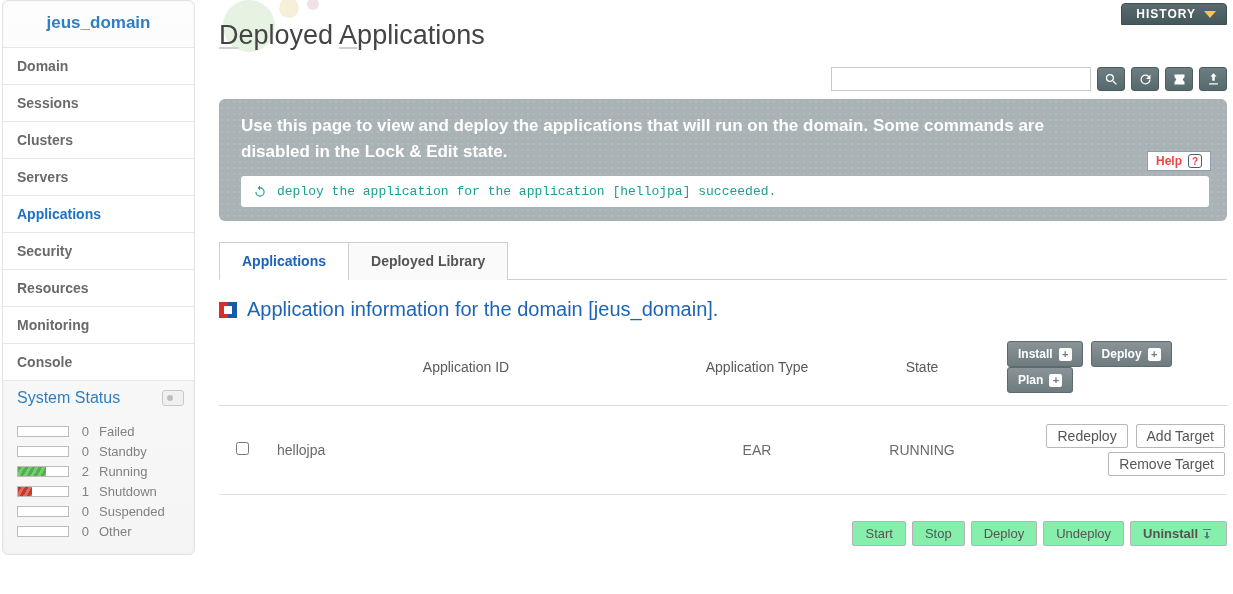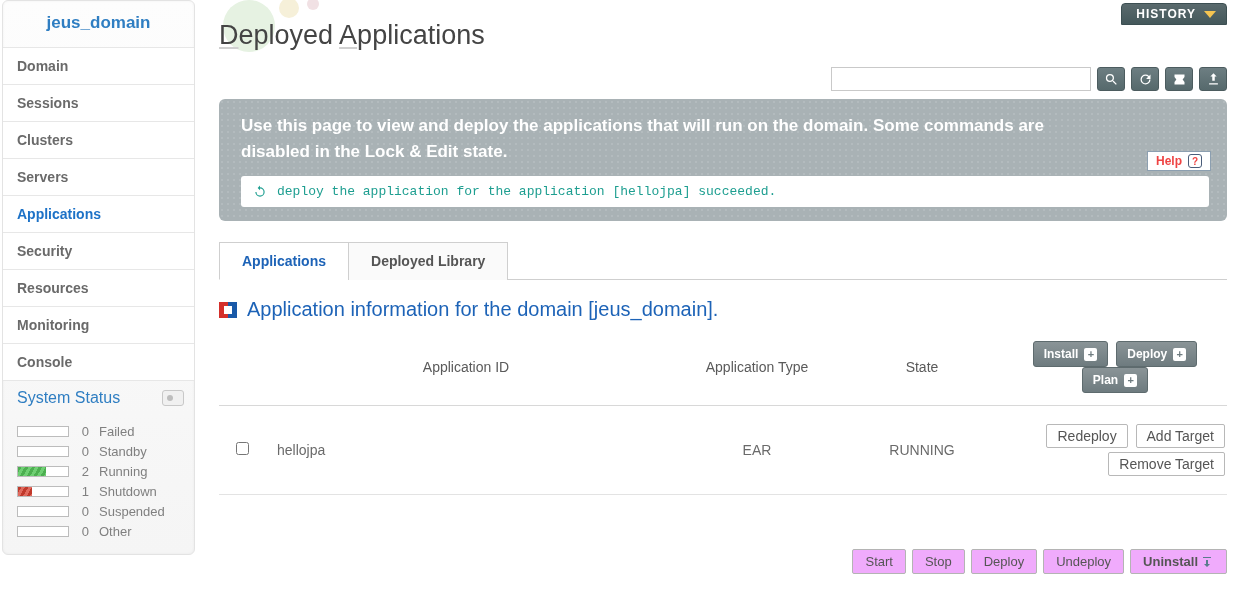--- a/index.html
+++ b/index.html
@@ -49,31 +49,31 @@
   .tab { padding: 10px 22px; font-size: 14px; font-weight: 600; color: #555; border: 1px solid #cfcfcf; border-bottom: none; background: #fff; margin-right: -1px; cursor: pointer; position: relative; top: 1px; }
   .tab.active { color: #1d63b7; border-bottom: 1px solid #fff; }
   .tab:not(.active){ background:#fafafa; }
 
   .section-title { display: flex; align-items: center; gap: 10px; font-size: 20px; color: #1d63b7; font-weight: 500; margin: 18px 0 12px; }
   .flag-icon { width: 18px; height: 16px; display:inline-block; background: linear-gradient(to right,#d42f2b 50%,#1959a8 50%); position:relative;}
   .flag-icon::after{ content:""; position:absolute; left:5px; top:4px; width:8px; height:8px; background:#fff;}
 
   .app-table { width: 100%; border-collapse: collapse; }
   .app-table th { font-weight: 500; color: #5a5a5a; font-size: 14px; padding: 8px 6px 12px; border-bottom: 1px solid #d8d8d8; text-align: center; }
-  .app-table th.actions-col { text-align: center; padding-right: 4px; }
+  .app-table th.actions-col { text-align: left; padding-right: 4px; }
   .header-action-btn { display: inline-flex; align-items: center; gap: 6px; background: linear-gradient(#8a9497,#6e7b7f); color: #fff; font-size: 12px; font-weight: 600; padding: 5px 10px; border: 1px solid #5e6b6e; border-radius: 3px; cursor: pointer; margin-left: 4px; }
   .plus-box { width:13px; height:13px; background:#fff; border-radius:2px; display:inline-flex; align-items:center; justify-content:center; color:#6e7b7f; font-size:11px; font-weight:700;}
   .app-table td { padding: 16px 10px; border-bottom: 1px solid #e3e3e3; text-align: center; color: #6a6a6a; font-size: 14px; }
   .app-table td.chk { width: 46px; }
   .app-table td.appid { text-align: left; padding-left: 12px; }
   .row-btn { background: #fff; border: 1px solid #b8b8b8; border-radius: 2px; padding: 3px 10px; font-size: 14px; color: #555; cursor: pointer; margin: 2px 2px; }
   td.row-actions { text-align: right; padding-right: 0; }
 
   .footer-actions { display: flex; justify-content: flex-end; gap: 6px; margin: 26px 0 10px; }
-  .footer-btn { background: #f0abfc; border: 1px solid #b4b4b4; border-radius: 2px; padding: 4px 12px; font-size: 13px; color: #555; cursor: pointer; margin-top: 28px; }
+  .footer-btn { background: #86efac; border: 1px solid #b4b4b4; border-radius: 2px; padding: 4px 12px; font-size: 13px; color: #555; cursor: pointer; }
   .footer-btn.uninstall { display: inline-flex; align-items: center; gap: 2px; font-weight: 700; }
   .uninstall-icon { width:14px; height:12px; }
 </style>
 </head>
 <body>
 
 <div class="page">
 
   <aside class="sidebar">
     <div class="sidebar-box">

